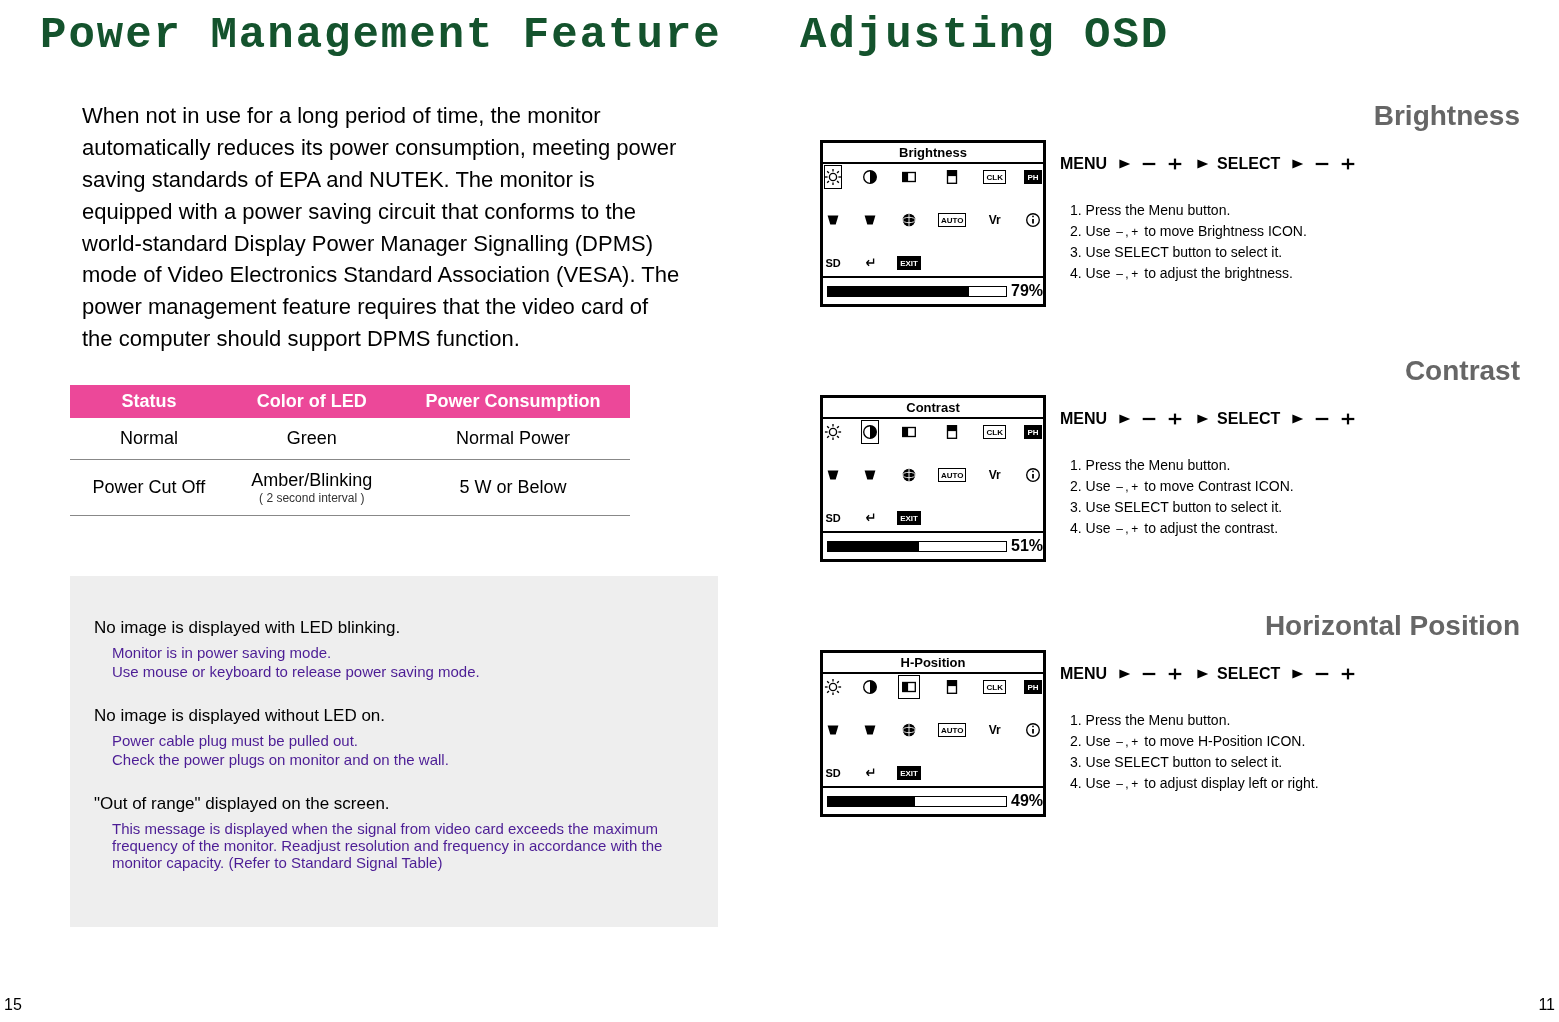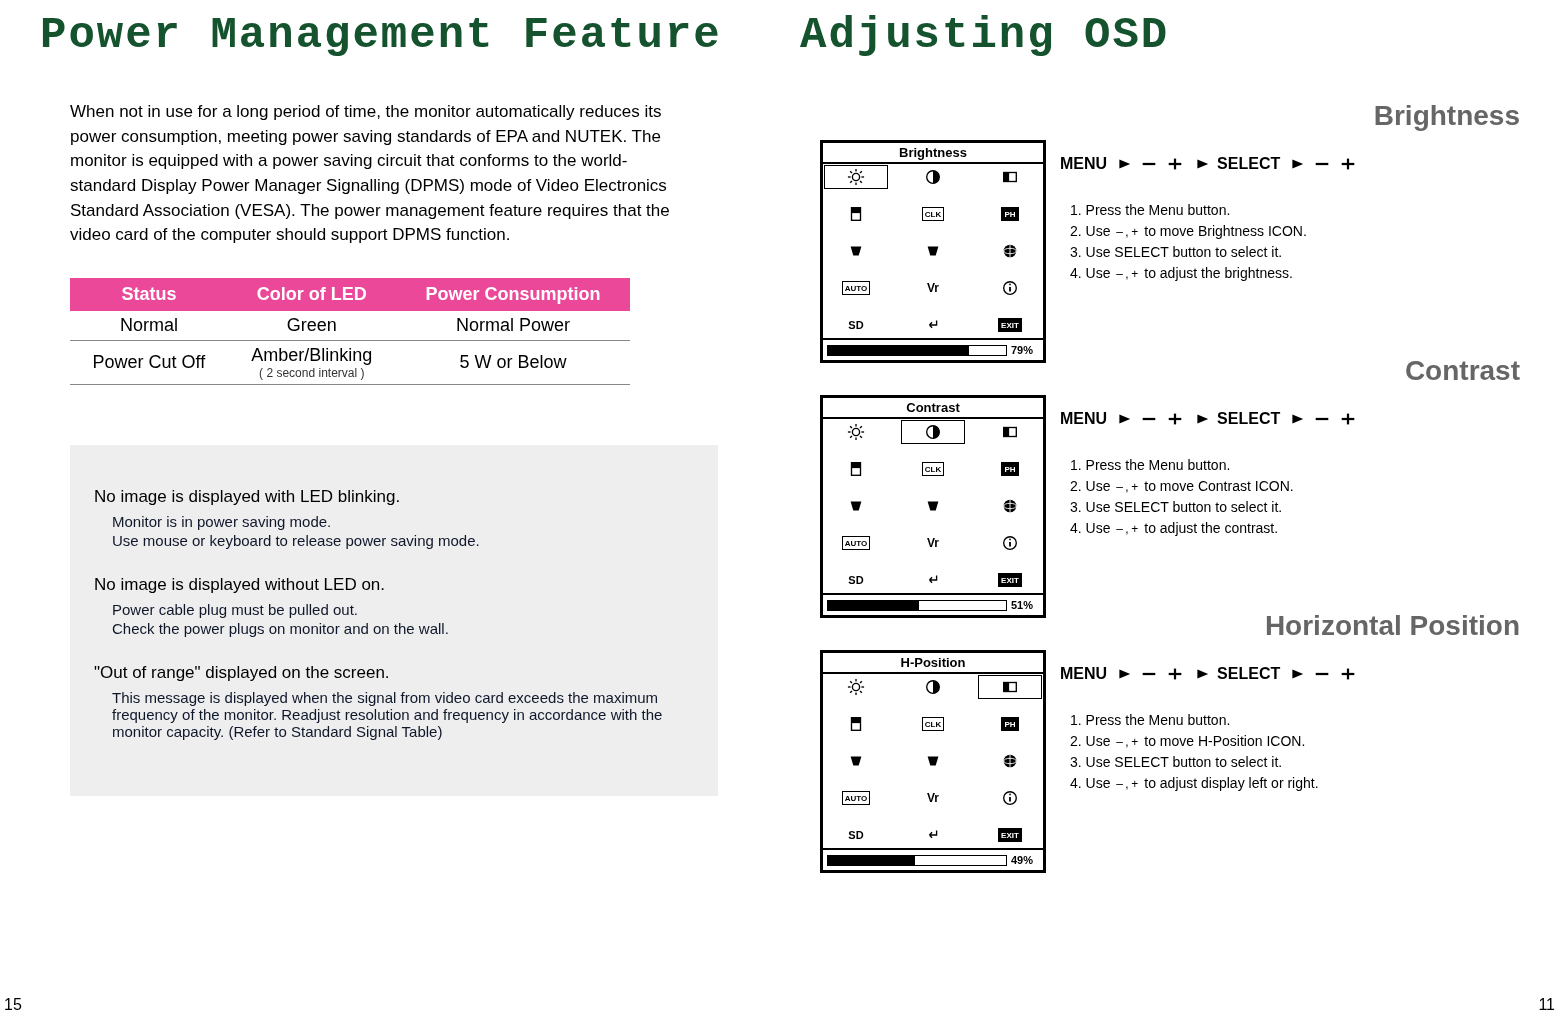--- a/index.html
+++ b/index.html
@@ -1,43 +1,43 @@
 <!DOCTYPE html>
 <html><head>
 <meta charset="utf-8">
 <style>
   html,body{margin:0;padding:0;background:#fff;font-family:Arial,Helvetica,sans-serif;color:#000}
   .page{width:1559px;height:1022px;position:relative}
   .col-left{position:absolute;left:40px;top:10px;width:700px}
   .col-right{position:absolute;left:800px;top:10px;width:730px}
   .title{font-family:"Courier New",monospace;font-size:44px;letter-spacing:2px;margin:0 0 40px 0;color:#14532d}
-  .intro{font-size:17px;line-height:1.45;margin:0 0 30px 30px;width:600px}
+  .intro{font-size:22px;line-height:1.45;margin:0 0 30px 42px;width:600px}
   .tbl{width:560px;margin-left:30px;border-collapse:collapse}
   .tbl th{background:#ec4899;color:#fff;font-weight:bold;font-size:18px;padding:6px 8px;text-align:center}
-  .tbl td{font-size:18px;padding:4px 8px;text-align:center}
+  .tbl td{font-size:18px;padding:10px 8px;text-align:center}
   .tbl .sep td{border-bottom:1px solid #888}
   .sub{font-size:12px;display:block;color:#333}
   .troubles{background:#eee;margin:60px 0 0 30px;padding:30px 24px;width:600px}
   .tbox{margin:12px 0 26px 0}
   .tbox .h{font-size:17px;margin:0 0 6px 0}
-  .tbox .d{font-size:15px;margin:0 0 2px 18px;color:#0f172a}
+  .tbox .d{font-size:15px;margin:0 0 2px 18px;color:#4c1d95}
   .pagenum-l{position:absolute;left:4px;bottom:8px;font-size:16px}
   .pagenum-r{position:absolute;right:4px;bottom:8px;font-size:16px}
   .sect{position:relative;height:255px}
   .sect h2{position:absolute;right:10px;top:0;margin:0;font-size:28px;color:#666;font-weight:bold}
   .osd{position:absolute;left:20px;top:40px;width:220px;border:3px solid #000;background:#fff;padding:0}
   .osd-title{border-bottom:2px solid #000;font-weight:bold;font-size:13px;text-align:center;padding:2px 0}
-  .osd-grid{display:grid;grid-template-columns:repeat(3,1fr);gap:11px;border-bottom:2px solid #000}
+  .osd-grid{display:grid;grid-template-columns:repeat(6,1fr);gap:17px;border-bottom:2px solid #000}
   .osd-cell{display:flex;align-items:center;justify-content:center;height:26px;font-size:11px;font-weight:bold}
   .osd-cell svg{width:18px;height:18px}
   .osd-cell.sel{background:#fff;outline:1px solid #000;outline-offset:-2px}
   .osd-bar{display:flex;align-items:center;padding:4px}
   .bar-track{flex:1;height:9px;border:1px solid #000;position:relative;margin-right:4px}
   .bar-fill{position:absolute;left:0;top:0;bottom:0;background:#000}
-  .bar-pct{font-size:11px;font-weight:bold;width:28px;text-align:left}
+  .bar-pct{font-size:16px;font-weight:bold;width:28px;text-align:left}
   .pill{display:inline-flex;align-items:center;justify-content:center;border:1px solid #000;font-size:8px;font-weight:bold;height:12px;padding:0 2px;background:#fff}
   .pill.inv{background:#000;color:#fff}
   .seq{position:absolute;left:260px;top:55px;font-size:15px}
   .seq-row{display:flex;align-items:center;gap:6px;margin-bottom:8px}
   .seq-row b{font-weight:bold;font-size:16px}
   .arrow,.minus,.plus{display:inline-flex;align-items:center;justify-content:center;width:20px;height:16px}
   .arrow svg,.minus svg,.plus svg{width:18px;height:14px}
   .steps{position:absolute;left:270px;top:100px;font-size:14px;line-height:1.5}
   .steps div{white-space:nowrap}
   .steps .pm{display:inline-block;vertical-align:middle;width:22px;height:10px;position:relative;margin:0 2px}

